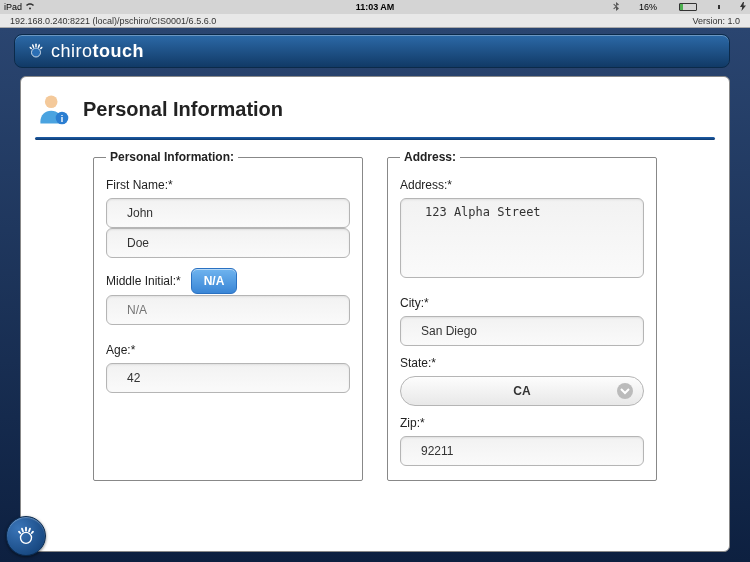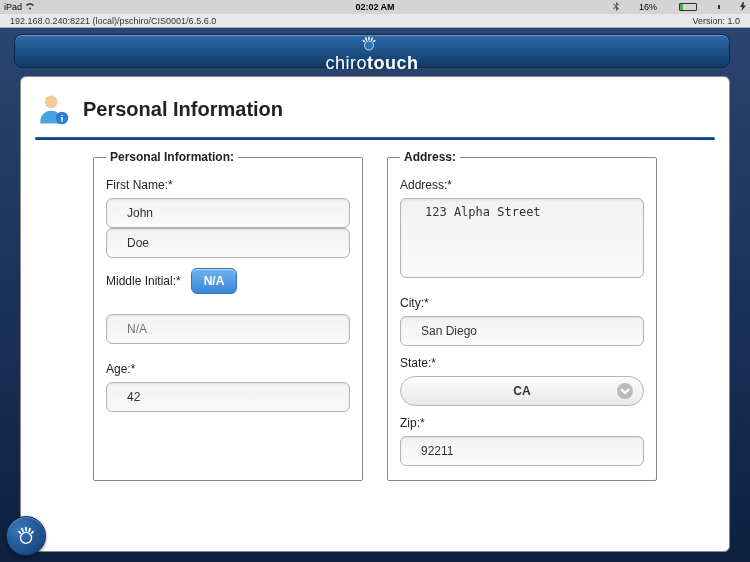--- a/index.html
+++ b/index.html
@@ -49,21 +49,20 @@
   .brand-bar {
     margin: 6px 20px 0 14px;
     height: 34px;
     background: linear-gradient(180deg,#2c6aa8 0%, #113a66 100%);
     border-radius: 8px;
     border:1px solid #0b2a4a;
     display:flex;
     align-items:center;
     padding:0 12px;
     box-shadow: inset 0 1px 0 rgba(255,255,255,0.3);
-    flex-direction: column;
   }
   .brand-logo {
     width:18px;height:18px;margin-right:6px;
   }
   .brand-text {
     color:#fff;
     font-size:18px;
     font-weight:300;
     letter-spacing:0.5px;
   }
@@ -144,21 +143,21 @@
     border:1px solid #b5b5b5;
     border-radius:6px;
     background: linear-gradient(180deg,#f2f2f2,#fafafa);
     padding:6px 24px;
     font-size:12px;
     color:#333;
     resize:none;
     box-shadow: inset 0 1px 2px rgba(0,0,0,0.08);
   }
 
-  .inline-row { display:flex; align-items:center; gap:10px; margin:10px 0 20px 0;}
+  .inline-row { display:flex; align-items:center; gap:10px; margin:10px 0 1px 0;}
   .na-btn {
     height:26px;
     padding:0 12px;
     border-radius:6px;
     border:1px solid #2a71c2;
     background: linear-gradient(180deg,#6fb4ef,#3a86d6);
     color:#fff;
     font-size:12px;
     font-weight:600;
     box-shadow: inset 0 1px 0 rgba(255,255,255,0.5);
@@ -206,21 +205,21 @@
 
 <div class="status-bar">
   <div class="status-left">
     <span>iPad</span>
     <span>
       <svg width="10" height="8" viewBox="0 0 10 8">
           <path d="M5 7.5a1 1 0 100-2 1 1 0 000 2zM1 3c2.2-2.2 5.8-2.2 8 0l-1 1c-1.7-1.7-4.3-1.7-6 0L1 3z" fill="#333"></path>
         </svg>
     </span>
   </div>
-  <div class="status-center">02:02 AM</div>
+  <div class="status-center">11:03 AM</div>
   <div class="status-right">
     <span>
       <svg width="6" height="9" viewBox="0 0 6 9">
           <path d="M3 0v3.5L1 1.8.3 2.5 2.6 4.5.3 6.5 1 7.2l2-1.7V9l3-2.5L3.8 4.5 6 2.5 3 0zm.8 2.5L4.9 3.4 3.8 4.3V2.5zm0 4v1.8l1.1-.9-1.1-.9z" fill="#555"></path>
         </svg>
     </span>
     <span>16%</span>
     <span class="battery-box">
         <span class="battery-fill"></span>
       </span>

